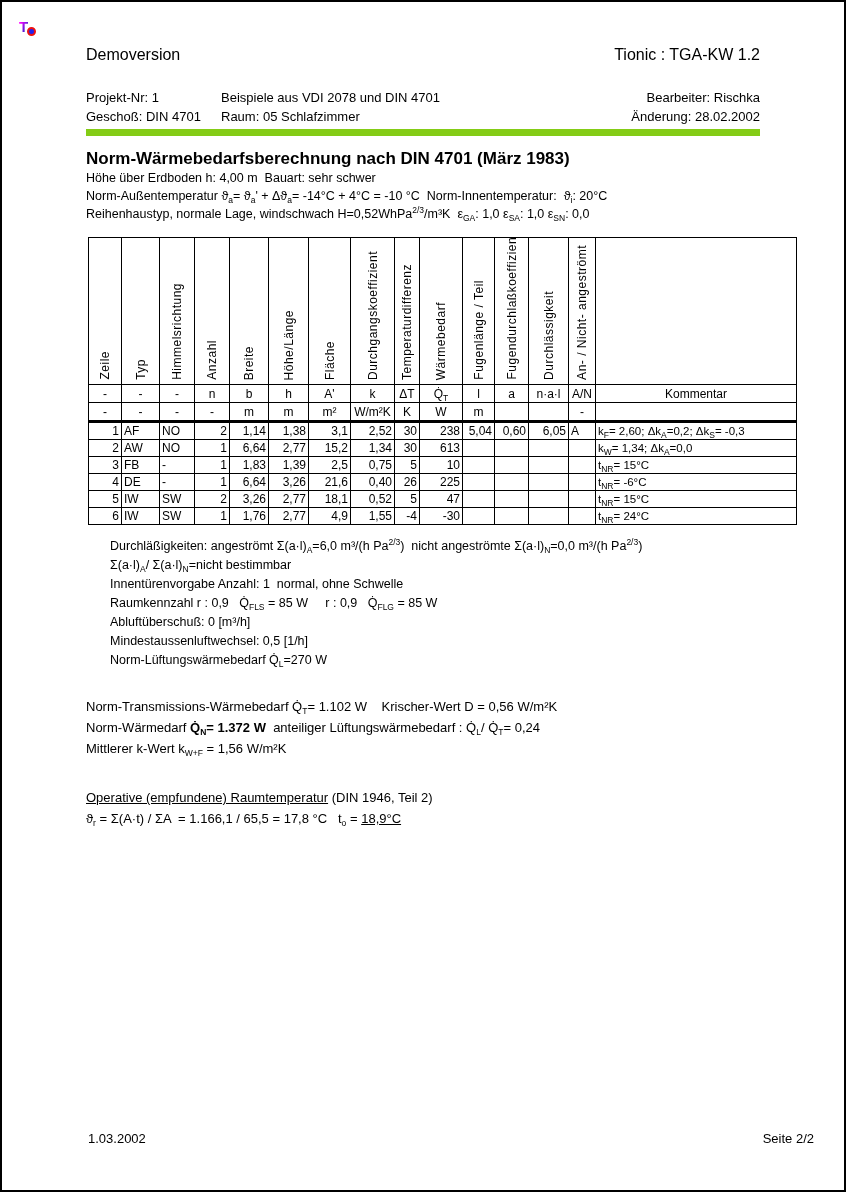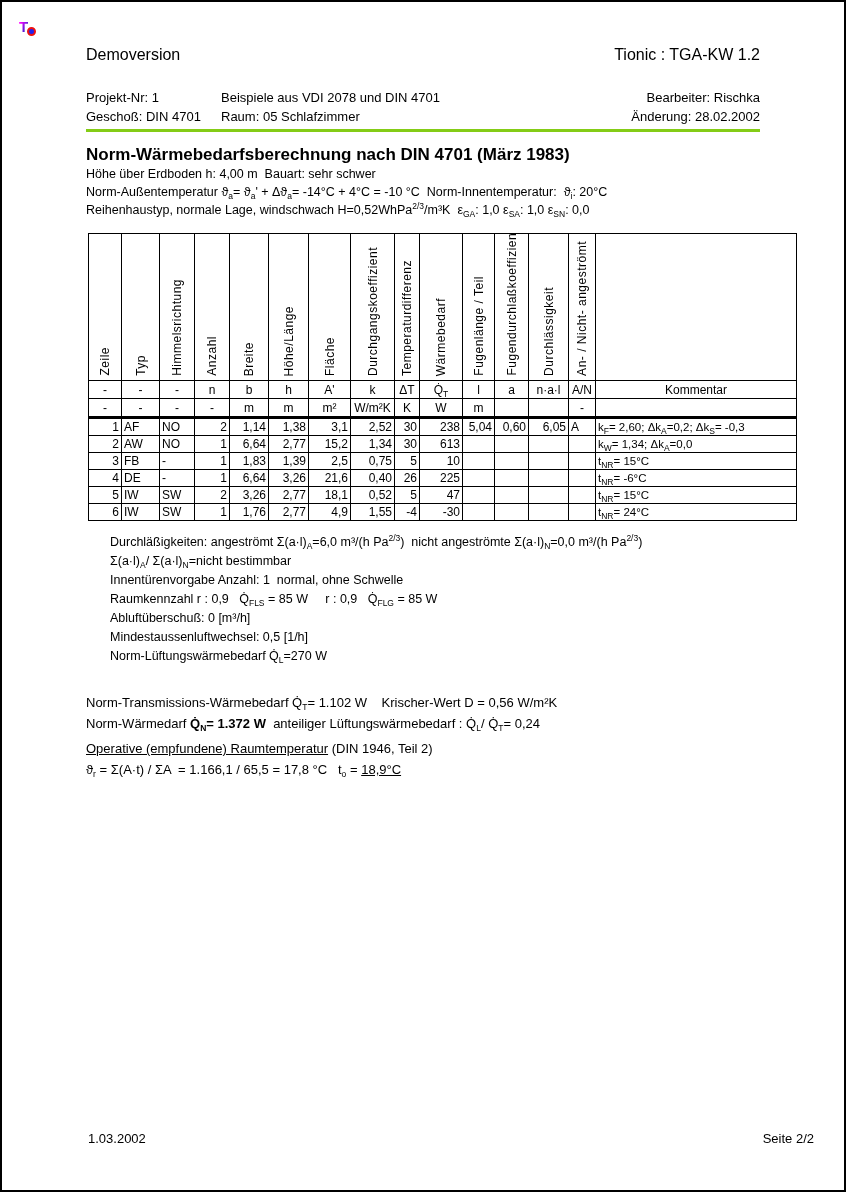--- a/index.html
+++ b/index.html
@@ -14,21 +14,21 @@
   
   .logo { position:absolute; top:16px; left:17px; width:22px; height:22px; }
   .logo-t { font-size:15px; font-weight:bold; color:#aa00aa;
             background:linear-gradient(120deg,#ff00ff 20%,#2222cc 80%);
             -webkit-background-clip:text; background-clip:text; -webkit-text-fill-color:transparent; }
   .logo-dot { position:absolute; left:8px; top:9px; width:5px; height:5px;
               background:#2222ee; border:2px solid #ee1111; border-radius:50%; }
 
   .hdr-row { display:flex; justify-content:space-between; margin-top:44px; font-size:16px; }
 
-  .proj { border-bottom:3px solid #84cc16; padding-bottom:3px; margin-top:24px; font-size:13px; }
+  .proj { border-bottom:7px solid #84cc16; padding-bottom:3px; margin-top:24px; font-size:13px; }
   .proj-row { display:flex; line-height:19px; }
   .proj-label { width:135px; flex:0 0 auto; }
   .proj-right { margin-left:auto; }
 
   .page-title { font-size:17px; font-weight:bold; margin:13px 0 0 0; }
 
   .info { font-size:12.5px; }
   .info .line { line-height:18px; }
 
   sub { font-size:8.5px; position:relative; top:3px; vertical-align:baseline; line-height:0; }
@@ -55,21 +55,21 @@
   tbody.data td:nth-child(3), tbody.data td:nth-child(14) { text-align:left; }
   tbody.data td:nth-child(15) { text-align:left; font-size:11.5px; }
 
   .vent { margin-top:12px; font-size:12.5px; }
   .vent-lines { padding-left:24px; }
   .vent .line { line-height:19px; }
 
   .summary { margin-top:26px; font-size:13px; }
   .summary .line { line-height:21px; }
 
-  .operative { margin-top:4px; font-size:13px; }
+  .operative { margin-top:28px; font-size:13px; }
   .operative .line { line-height:21px; }
 
   .footer { position:absolute; left:86px; right:30px; bottom:44px;
             display:flex; justify-content:space-between; font-size:13px; }
 </style>
 </head>
 <body>
 
 <div class="page">
 
@@ -351,20 +351,21 @@
         <div class="line">Raumkennzahl r : 0,9   Q̇<sub>FLS</sub> = 85 W     r : 0,9   Q̇<sub>FLG</sub> = 85 W</div>
         <div class="line">Abluftüberschuß: 0 [m³/h]</div>
         <div class="line">Mindestaussenluftwechsel: 0,5 [1/h]</div>
         <div class="line">Norm-Lüftungswärmebedarf Q̇<sub>L</sub>=270 W</div>
       </div>
     </div>
 
     <div class="summary">
       <div class="line">Norm-Transmissions-Wärmebedarf Q̇<sub>T</sub>= 1.102 W    Krischer-Wert D = 0,56 W/m²K</div>
       <div class="line">Norm-Wärmedarf <b>Q̇<sub>N</sub>= 1.372 W</b>  anteiliger Lüftungswärmebedarf : Q̇<sub>L</sub>/ Q̇<sub>T</sub>= 0,24</div>
+      <div class="line">Mittlerer k-Wert k<sub>W+F</sub> = 1,56 W/m²K</div>
     </div>
 
     <div class="operative">
       <div class="line"><u>Operative (empfundene) Raumtemperatur</u> (DIN 1946, Teil 2)</div>
       <div class="line">ϑ<sub>r</sub> = Σ(A·t) / ΣA  = 1.166,1 / 65,5 = 17,8 °C   t<sub>o</sub> = <u>18,9°C</u></div>
     </div>
 
   </div>
 
   <div class="footer">

